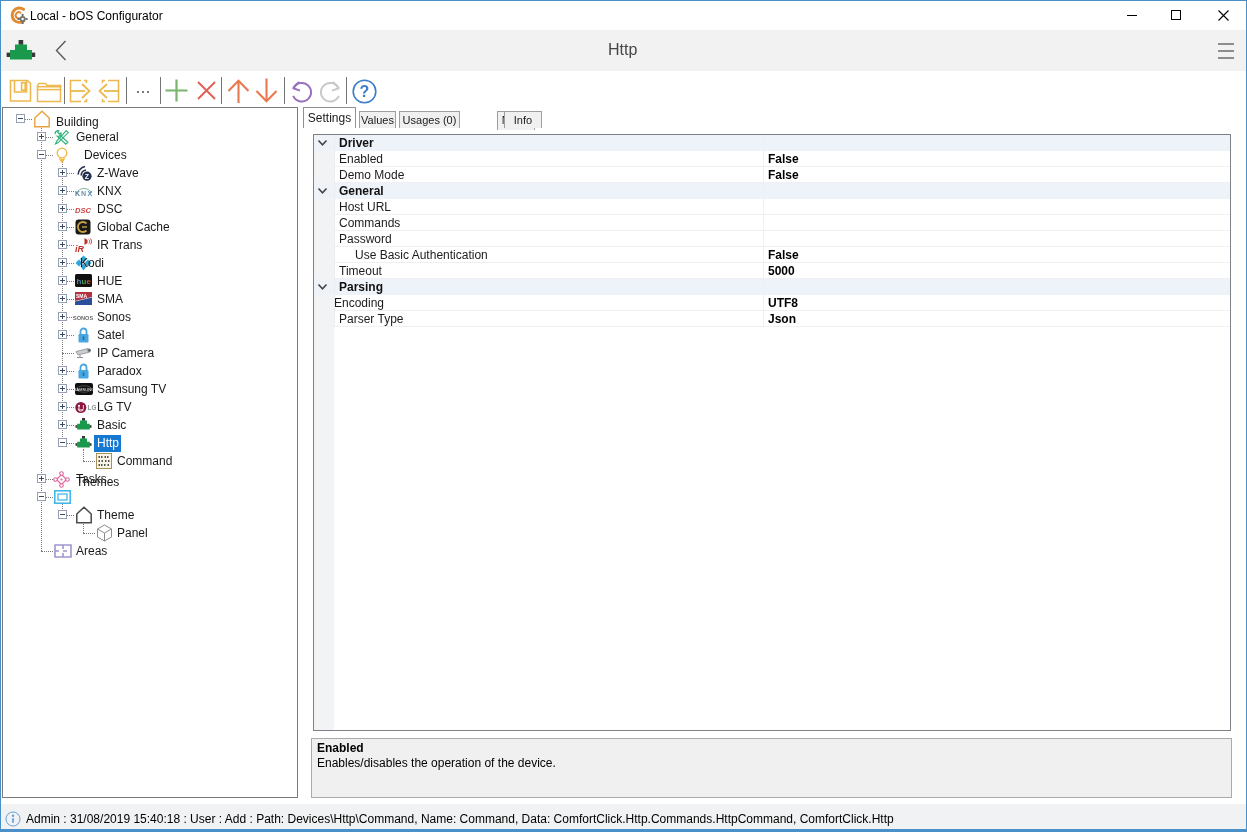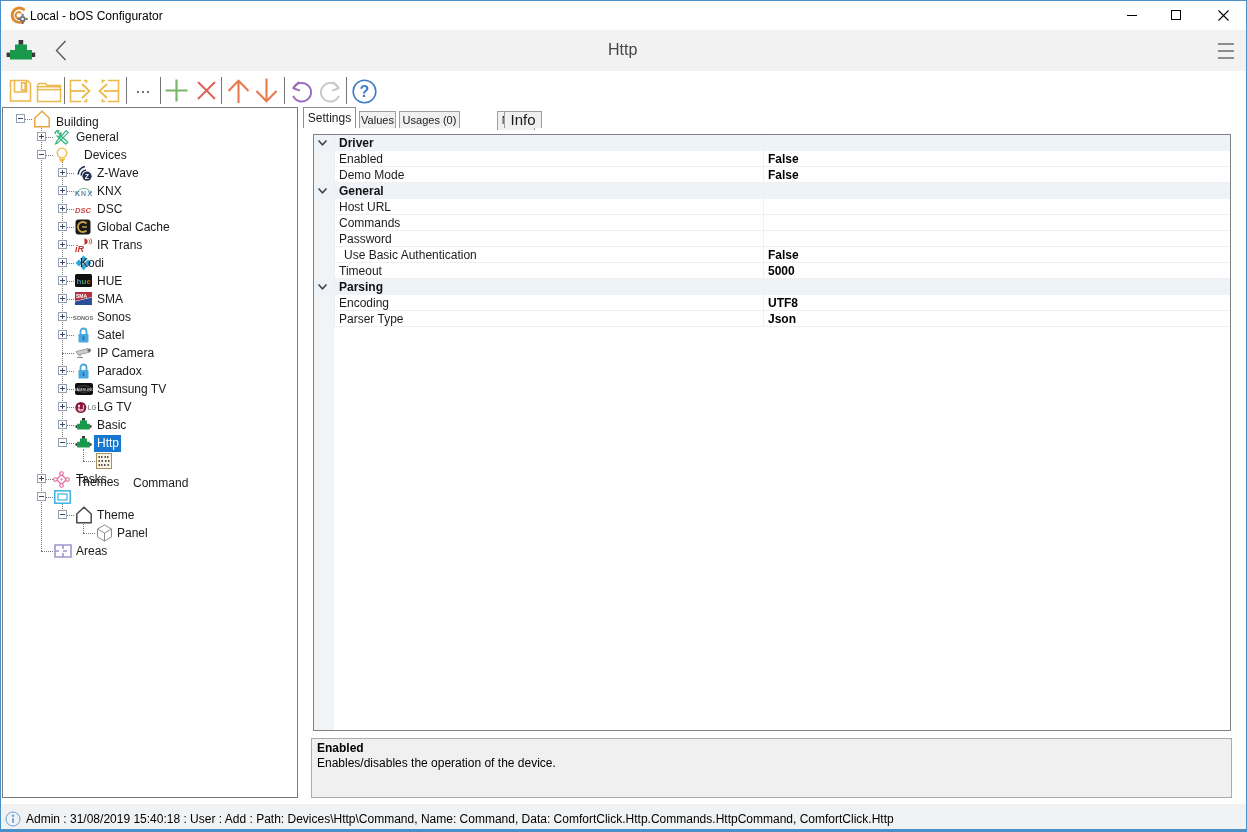--- a/index.html
+++ b/index.html
@@ -396,52 +396,52 @@
 <div class="trow" style="left:97px;top:273px;">HUE</div>
 <div class="trow" style="left:97px;top:291px;">SMA</div>
 <div class="trow" style="left:97px;top:309px;">Sonos</div>
 <div class="trow" style="left:97px;top:327px;">Satel</div>
 <div class="trow" style="left:97px;top:345px;">IP Camera</div>
 <div class="trow" style="left:97px;top:363px;text-align:center;">Paradox</div>
 <div class="trow" style="left:97px;top:381px;">Samsung TV</div>
 <div class="trow" style="left:97px;top:399px;">LG TV</div>
 <div class="trow" style="left:97px;top:417px;">Basic</div>
 <div class="trow" style="left:97px;top:435px;color:#fff;z-index:2;">Http</div>
-<div class="trow" style="left:133px;top:453px;margin-top:22px;">Command</div>
+<div class="trow" style="left:117px;top:453px;">Command</div>
 <div class="trow" style="left:76px;top:471px;">Tasks</div>
 <div class="trow" style="left:76px;top:474px;">Themes</div>
 <div class="trow" style="left:97px;top:507px;">Theme</div>
 <div class="trow" style="left:117px;top:525px;">Panel</div>
 <div class="trow" style="left:76px;top:543px;">Areas</div>
 </div>
 
 <div id="rightpanel">
 
 <div class="abs" style="left:359px;top:111px;width:37px;height:17px;background:#f0f0f0;border:1px solid #9e9e9e;border-bottom:none;box-sizing:border-box;font-size:11px;color:#1a1a1a;text-align:center;line-height:16px;">Values</div>
 <div class="abs" style="left:399px;top:111px;width:61px;height:17px;background:#f0f0f0;border:1px solid #9e9e9e;border-bottom:none;box-sizing:border-box;font-size:11px;color:#1a1a1a;text-align:center;line-height:16px;">Usages (0)</div>
 <div class="abs" style="left:463px;top:111px;width:38px;height:19px;background:#f0f0f0;border:1px solid #9e9e9e;border-bottom:none;box-sizing:border-box;font-size:11px;color:#1a1a1a;text-align:center;line-height:16px;margin-left:34px;">Notes</div>
-<div class="abs" style="left:504px;top:111px;width:38px;height:17px;background:#f0f0f0;border:1px solid #9e9e9e;border-bottom:none;box-sizing:border-box;font-size:15px;color:#1a1a1a;text-align:center;line-height:16px;">Info</div>
+<div class="abs" style="left:504px;top:111px;width:38px;height:17px;background:#f0f0f0;border:1px solid #9e9e9e;border-bottom:none;box-sizing:border-box;font-size:11px;color:#1a1a1a;text-align:center;line-height:16px;">Info</div>
 <div class="abs" style="left:303px;top:107px;width:53px;height:21px;background:#fff;border:1px solid #919191;border-bottom:none;box-sizing:border-box;font-size:12px;color:#1a1a1a;text-align:center;line-height:20px;">Settings</div>
 
 <div class="abs" style="left:313px;top:134px;width:918px;height:597px;background:#fff;border:1px solid #7e8287;box-sizing:border-box;"></div>
 <div class="abs" style="left:314px;top:135px;width:20px;height:595px;background:#f2f3f5;"></div>
 <div class="abs" style="left:334px;top:135px;width:1px;height:192px;background:#ededef;z-index:3;"></div>
 <div class="abs" style="left:763px;top:135px;width:1px;height:192px;background:#f0f0f2;z-index:3;"></div>
 
 <div class="gcat" style="top:135px;"><span style="margin-left:25px;">Driver</span></div>
 <div class="grow" style="top:151px;"><span style="margin-left:5px;">Enabled</span><span class="gval">False</span></div>
 <div class="grow" style="top:167px;"><span style="margin-left:5px;">Demo Mode</span><span class="gval">False</span></div>
 <div class="gcat" style="top:183px;"><span style="margin-left:25px;">General</span></div>
 <div class="grow" style="top:199px;"><span style="margin-left:5px;">Host URL</span></div>
 <div class="grow" style="top:215px;"><span style="margin-left:5px;">Commands</span></div>
 <div class="grow" style="top:231px;"><span style="margin-left:5px;">Password</span></div>
-<div class="grow" style="top:247px;"><span style="margin-left:10px;">Use Basic Authentication</span><span class="gval">False</span></div>
+<div class="grow" style="top:247px;"><span style="margin-left:21px;">Use Basic Authentication</span><span class="gval">False</span></div>
 <div class="grow" style="top:263px;"><span style="margin-left:5px;">Timeout</span><span class="gval">5000</span></div>
 <div class="gcat" style="top:279px;"><span style="margin-left:25px;">Parsing</span></div>
-<div class="grow" style="top:295px;"><span style="margin-left:5px;">Encoding</span><span class="gval">UTF8</span></div>
+<div class="grow" style="top:295px;"><span style="">Encoding</span><span class="gval">UTF8</span></div>
 <div class="grow" style="top:311px;"><span style="margin-left:5px;">Parser Type</span><span class="gval">Json</span></div>
 
 <svg class="abs" style="left:317px;top:139px;" width="11" height="8" viewBox="0 0 11 8">
       <path d="M1.5 1.5 L5.5 5.8 L9.5 1.5" fill="none" stroke="#444" stroke-width="1.6"></path>
     </svg>
 <svg class="abs" style="left:317px;top:187px;" width="11" height="8" viewBox="0 0 11 8">
       <path d="M1.5 1.5 L5.5 5.8 L9.5 1.5" fill="none" stroke="#444" stroke-width="1.6"></path>
     </svg>
 <svg class="abs" style="left:317px;top:283px;" width="11" height="8" viewBox="0 0 11 8">
       <path d="M1.5 1.5 L5.5 5.8 L9.5 1.5" fill="none" stroke="#444" stroke-width="1.6"></path>

